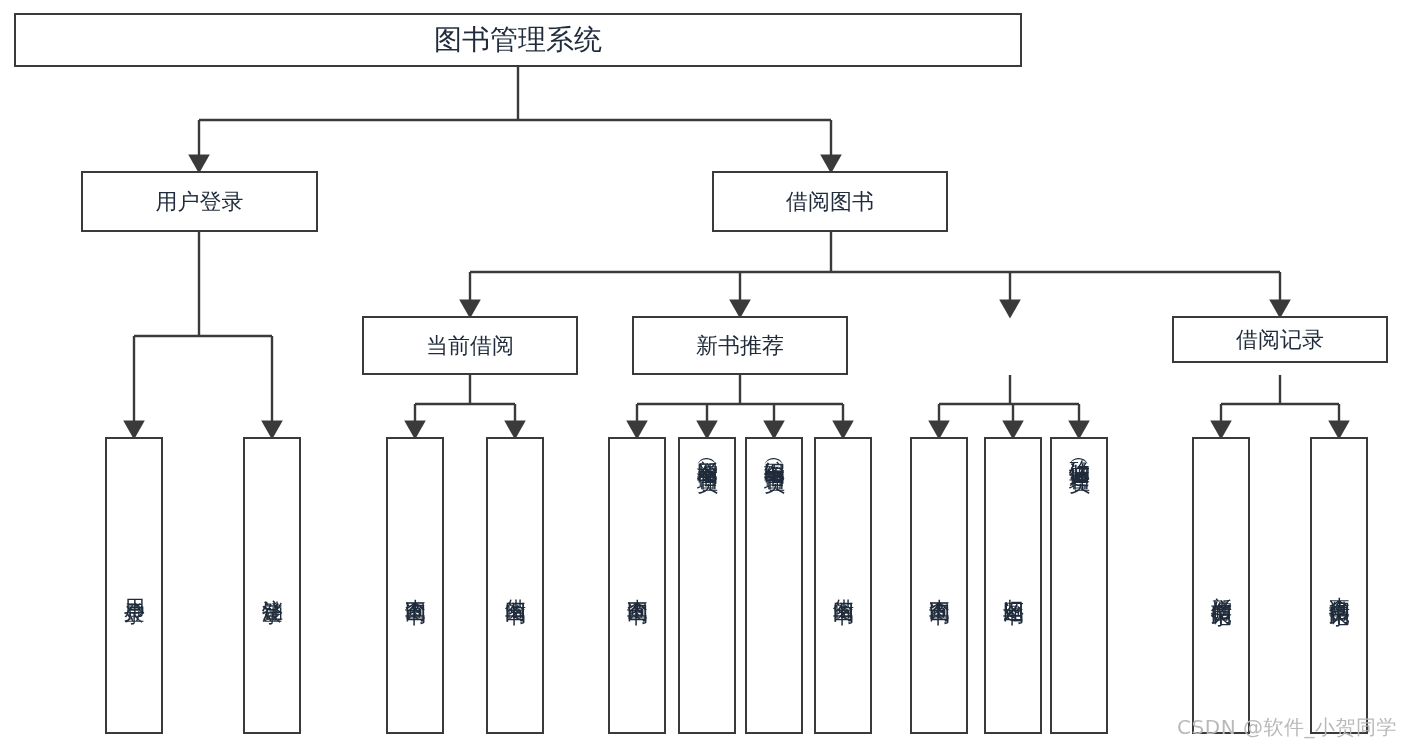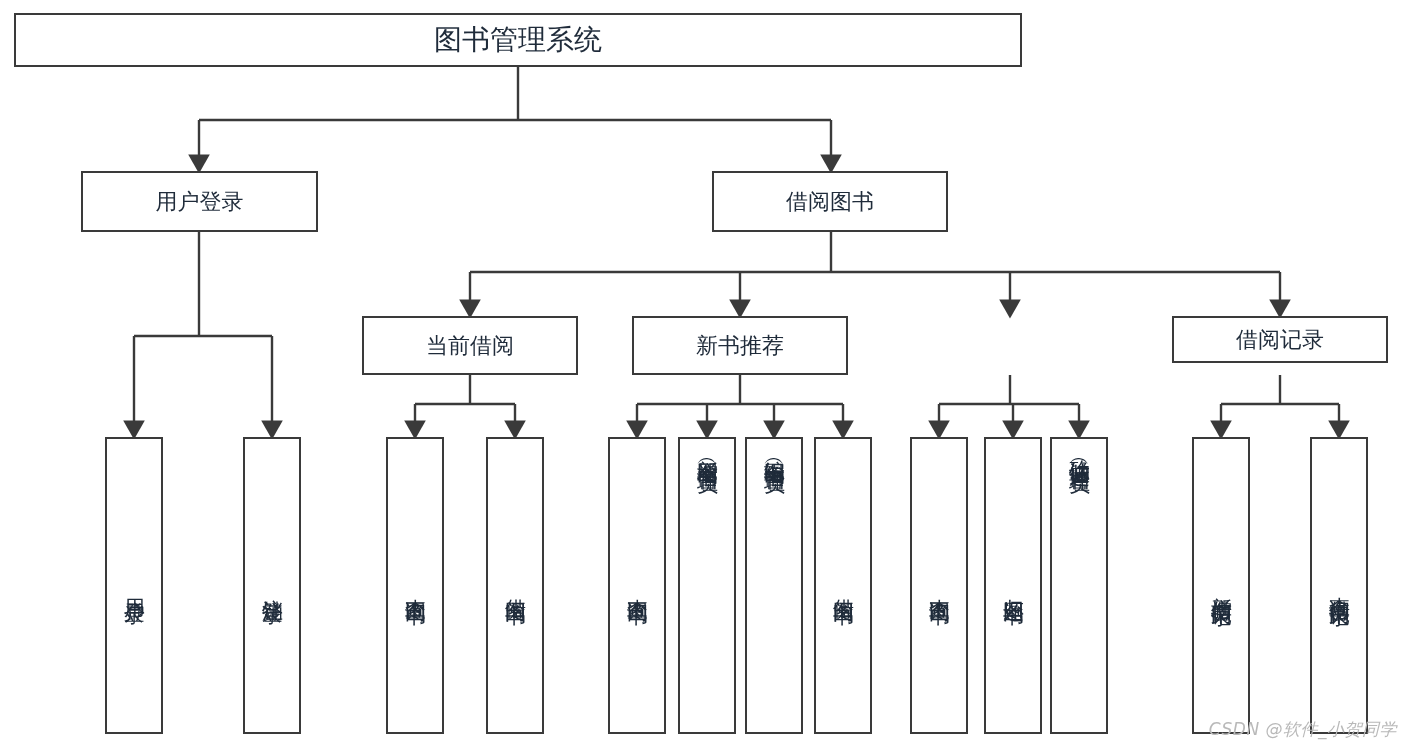--- a/index.html
+++ b/index.html
@@ -61,25 +61,24 @@
     white-space: nowrap;
   }
   .node.vertical.centered {
     align-items: center;
     padding-top: 0;
   }
   #watermark {
     position: absolute;
     right: 8px;
     bottom: 6px;
-    font-size: 17px;
+    font-size: 20px;
     color: #b9b9b9;
     letter-spacing: 0.5px;
     white-space: nowrap;
-    font-style: italic;
   }
 </style>
 </head>
 <body>
 
 <div id="canvas">
 
   <svg id="wires" viewBox="0 0 1405 747" xmlns="http://www.w3.org/2000/svg">
     <defs>
       <marker id="arrow" markerWidth="9" markerHeight="9" refX="1.5" refY="4.5" orient="auto" markerUnits="strokeWidth">

